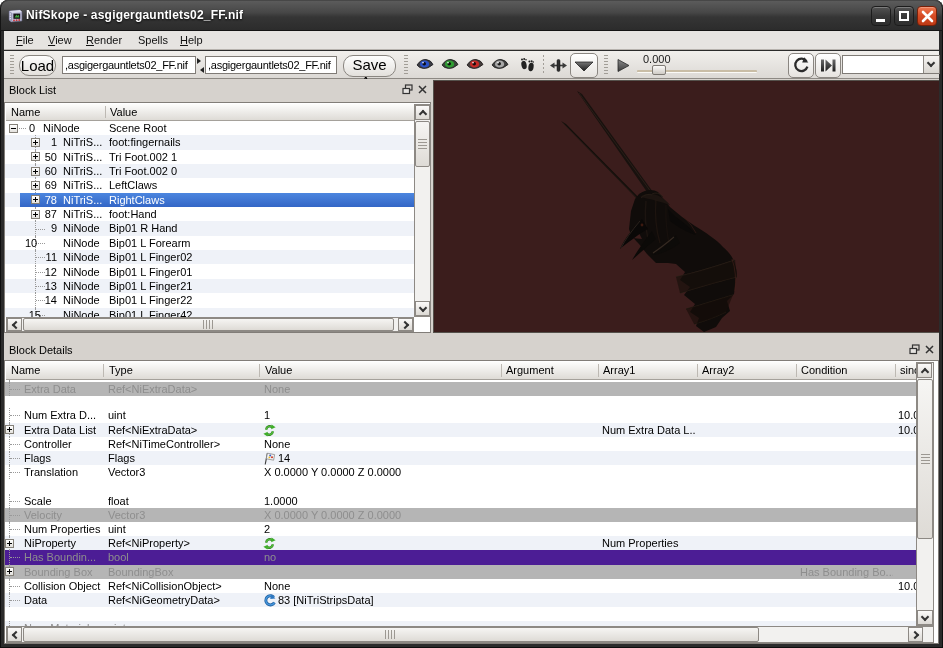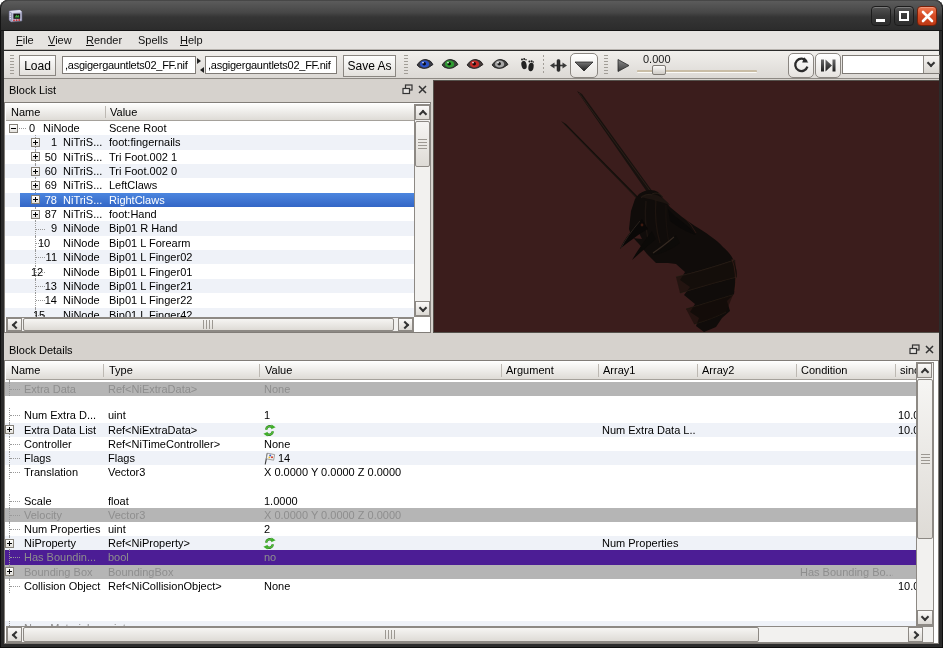--- a/index.html
+++ b/index.html
@@ -33,22 +33,22 @@
   .menu-item { position:absolute; top:3px; font-size:11px; color:#111; }
 
   
   #toolbar { position:absolute; left:4px; top:51px; width:935px; height:28px;
     background:linear-gradient(#f1efec, #dcd9d5); border-bottom:1px solid #8d8984; }
   .tb-handle { position:absolute; top:4px; height:20px; width:4px;
     background-image:repeating-linear-gradient(#9a968f 0 1px, transparent 1px 3px);
     background-size:1px 100%; background-repeat:repeat-x; opacity:.9; }
   .tb-sep { position:absolute; top:4px; height:19px; width:1px;
     background-image:repeating-linear-gradient(#a29e98 0 2px, transparent 2px 4px); }
-  .tb-btn { position:absolute; font-size:12px; color:#000; text-align:center;
-    background:linear-gradient(#fefefe,#e3e0dc); border:1px solid #8a8681; border-radius:0; }
+  .tb-btn { position:absolute; font-size:15px; color:#000; text-align:center;
+    background:linear-gradient(#fefefe,#e3e0dc); border:1px solid #8a8681; border-radius:10px; }
   .tb-input { position:absolute; top:5px; height:18px; background:#fff;
     border:1px solid #7f7b76; font-family:"Liberation Sans",sans-serif; font-size:11px;
     color:#000; padding:0 2px; letter-spacing:-0.25px; }
   .eye-btn { position:absolute; top:6px; width:18px; height:14px; background:none; border:none; }
   #time-label { position:absolute; left:639px; top:2px; font-size:11px; color:#1a1a1a; }
   #slider-track { position:absolute; left:633px; top:19px; width:120px; height:3px;
     background:#c9bda6; border-bottom:1px solid #fbfaf7; border-radius:1px; }
   #slider-handle { position:absolute; left:648px; top:14px; width:14px; height:10px;
     background:linear-gradient(#fcfbfa,#cfcbc5); border:1px solid #7f7b76; border-radius:2px; }
   .round-btn { position:absolute; top:2px; width:26px; height:25px; border-radius:5px;
@@ -127,20 +127,21 @@
       <polygon points="2,4 5,6 5,15 2,13" fill="#9a9ab8"></polygon>
       <rect x="6.4" y="6.6" width="6.8" height="5.2" fill="#141414"></rect>
       <path d="M7.5 10.5 L9.5 7.5 L10.5 9 L11.8 7.8 L12.4 10.5 Z" fill="#3d9e3d"></path>
       <circle cx="7" cy="13.4" r="0.9" fill="#c33"></circle>
       <circle cx="9.6" cy="13.2" r="0.9" fill="#c33"></circle>
       <circle cx="12.2" cy="13" r="0.9" fill="#c33"></circle>
       <circle cx="3.4" cy="7" r="0.7" fill="#e8e8f4"></circle>
       <circle cx="3.4" cy="9.3" r="0.7" fill="#e8e8f4"></circle>
       <circle cx="3.4" cy="11.6" r="0.7" fill="#e8e8f4"></circle>
     </svg>
+    <span id="title-text">NifSkope - asgigergauntlets02_FF.nif</span>
     <div class="winbtn" id="btn-min">
         <div class="glyph"></div>
       </div>
     <div class="winbtn" id="btn-max">
         <div class="glyph"></div>
       </div>
     <div class="winbtn" id="btn-close">
       <svg width="20" height="20" viewBox="0 0 20 20">
         <path d="M5 5 L14 14 M14 5 L5 14" stroke="#ffffff" stroke-width="2.6" stroke-linecap="round"></path>
       </svg>
@@ -357,56 +358,56 @@
             <div class="tr" style="top:100.45px;height:14.35px;background:#eff2f8">
               <div class="vseg" style="left:30px"></div>
               <div class="stub" style="left:31px;width:9px;top:7.175px"></div>
               <span style="left:26px;width:26px;text-align:right;color:#000">9</span>
               <span style="left:58px;color:#000">NiNode</span>
               <span style="left:104px;color:#000">Bip01 R Hand</span>
             </div>
             <div class="tr" style="top:114.8px;height:14.35px;background:#fff">
               <div class="vseg" style="left:30px"></div>
               <div class="stub" style="left:31px;width:9px;top:7.175px"></div>
-              <span style="left:26px;width:26px;text-align:center;color:#000">10</span>
+              <span style="left:20px;width:26px;text-align:left;color:#000">10</span>
               <span style="left:58px;color:#000">NiNode</span>
               <span style="left:104px;color:#000">Bip01 L Forearm</span>
             </div>
             <div class="tr" style="top:129.15px;height:14.35px;background:#eff2f8">
               <div class="vseg" style="left:30px"></div>
               <div class="stub" style="left:31px;width:9px;top:7.175px"></div>
               <span style="left:26px;width:26px;text-align:right;color:#000">11</span>
               <span style="left:58px;color:#000">NiNode</span>
               <span style="left:104px;color:#000">Bip01 L Finger02</span>
             </div>
             <div class="tr" style="top:143.5px;height:14.35px;background:#fff">
               <div class="vseg" style="left:30px"></div>
               <div class="stub" style="left:31px;width:9px;top:7.175px"></div>
-              <span style="left:26px;width:26px;text-align:left;color:#000">12</span>
+              <span style="left:26px;width:26px;text-align:right;color:#000">12</span>
               <span style="left:58px;color:#000">NiNode</span>
               <span style="left:104px;color:#000">Bip01 L Finger01</span>
             </div>
             <div class="tr" style="top:157.85px;height:14.35px;background:#eff2f8">
               <div class="vseg" style="left:30px"></div>
               <div class="stub" style="left:31px;width:9px;top:7.175px"></div>
               <span style="left:26px;width:26px;text-align:right;color:#000">13</span>
               <span style="left:58px;color:#000">NiNode</span>
               <span style="left:104px;color:#000">Bip01 L Finger21</span>
             </div>
             <div class="tr" style="top:172.2px;height:14.35px;background:#fff">
               <div class="vseg" style="left:30px"></div>
               <div class="stub" style="left:31px;width:9px;top:7.175px"></div>
               <span style="left:26px;width:26px;text-align:right;color:#000">14</span>
               <span style="left:58px;color:#000">NiNode</span>
               <span style="left:104px;color:#000">Bip01 L Finger22</span>
             </div>
             <div class="tr" style="top:186.54999999999998px;height:14.35px;background:#eff2f8">
               <div class="vseg" style="left:30px"></div>
               <div class="stub" style="left:31px;width:9px;top:7.175px"></div>
-              <span style="left:28px;width:26px;color:#000">15</span>
+              <span style="left:10px;width:26px;text-align:right;color:#000">15</span>
               <span style="left:58px;color:#000">NiNode</span>
               <span style="left:104px;color:#000">Bip01 L Finger42</span>
             </div>
           </div>
 
         <div class="sb" style="left:409px;top:1px;width:17px;height:213px">
           <div class="sb-btn" style="left:0;top:0;width:15px;height:15px">
               <span class="chev chev-up" style="margin-top:2px"></span>
             </div>
           <div class="sb-thumb" style="left:0;top:16px;width:15px;height:46px">
@@ -624,20 +625,32 @@
               <span style="left:795px;width:93px;color:#8e8e8e">Has Bounding Bo...</span>
             </div>
             <div class="tr bd-row" style="top:198.79999999999998px;height:14.2px;background:#fff">
               <div class="vseg" style="left:4px"></div>
               <div class="stub" style="left:5px;width:10px;top:7.1px"></div>
               <span style="left:19px;width:78px;color:#000">Collision Object</span>
               <span style="left:103px;width:149px;color:#000">Ref&lt;NiCollisionObject&gt;</span>
               <span style="left:259px;width:236px;color:#000">None</span>
               <span style="left:893px;width:18px;color:#000">10.0</span>
             </div>
+            <div class="tr bd-row" style="top:213px;height:14.2px;background:#eff2f8">
+              <div class="vseg" style="left:4px"></div>
+              <div class="stub" style="left:5px;width:10px;top:7.1px"></div>
+              <span style="left:19px;width:78px;color:#000">Data</span>
+              <span style="left:103px;width:149px;color:#000">Ref&lt;NiGeometryData&gt;</span>
+              <span class="val-icon" style="left: 258px;"><svg width="13" height="13" viewBox="0 0 13 13">
+                  <path d="M10.8 3.2 A 4.6 4.6 0 1 0 11.4 8.6" fill="none" stroke="#1c5e9e" stroke-width="3"></path>
+                  <path d="M10.8 3.2 A 4.6 4.6 0 1 0 11.4 8.6" fill="none" stroke="#4797dd" stroke-width="1.4"></path>
+                  <path d="M8.4 0.2 L12.4 4.4 L7.2 5.0 Z" fill="#2e77c0"></path>
+                </svg></span>
+              <span style="left:273px;width:222px;color:#000">83 [NiTriStripsData]</span>
+            </div>
             <div class="tr bd-row" style="top:241.39999999999998px;height:14.2px;background:#eff2f8">
               <div class="vseg" style="left:4px"></div>
               <span style="left:19px;width:78px;color:#8e8e8e">Num Material...</span>
               <span style="left:103px;width:149px;color:#8e8e8e">uint</span>
             </div>
           </div>
 
         <div class="sb" style="left:911px;top:1px;width:18px;height:264px">
           <div class="sb-btn" style="left:0;top:0;width:15px;height:15px">
               <span class="chev chev-up" style="margin-top:2px"></span>

